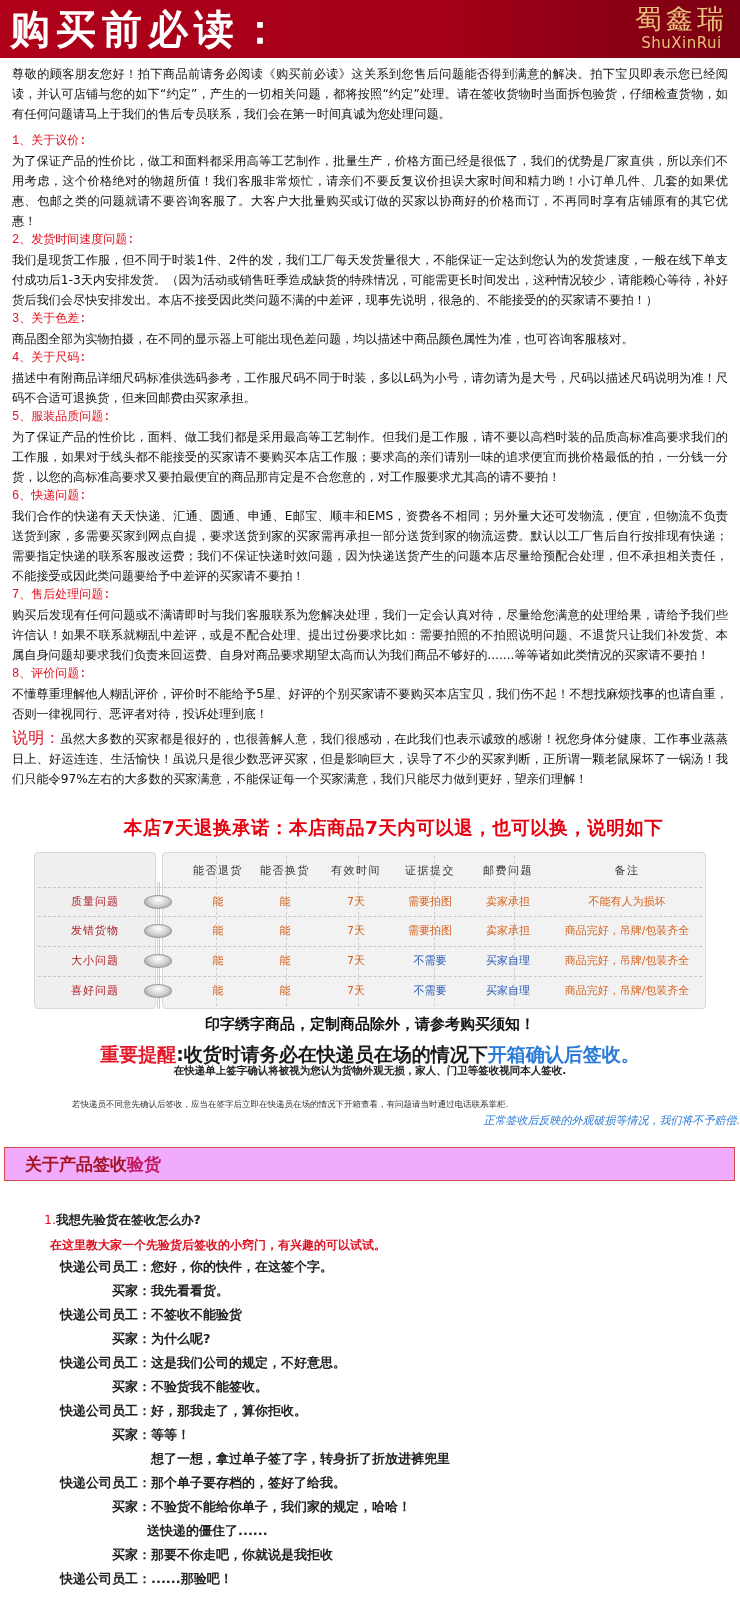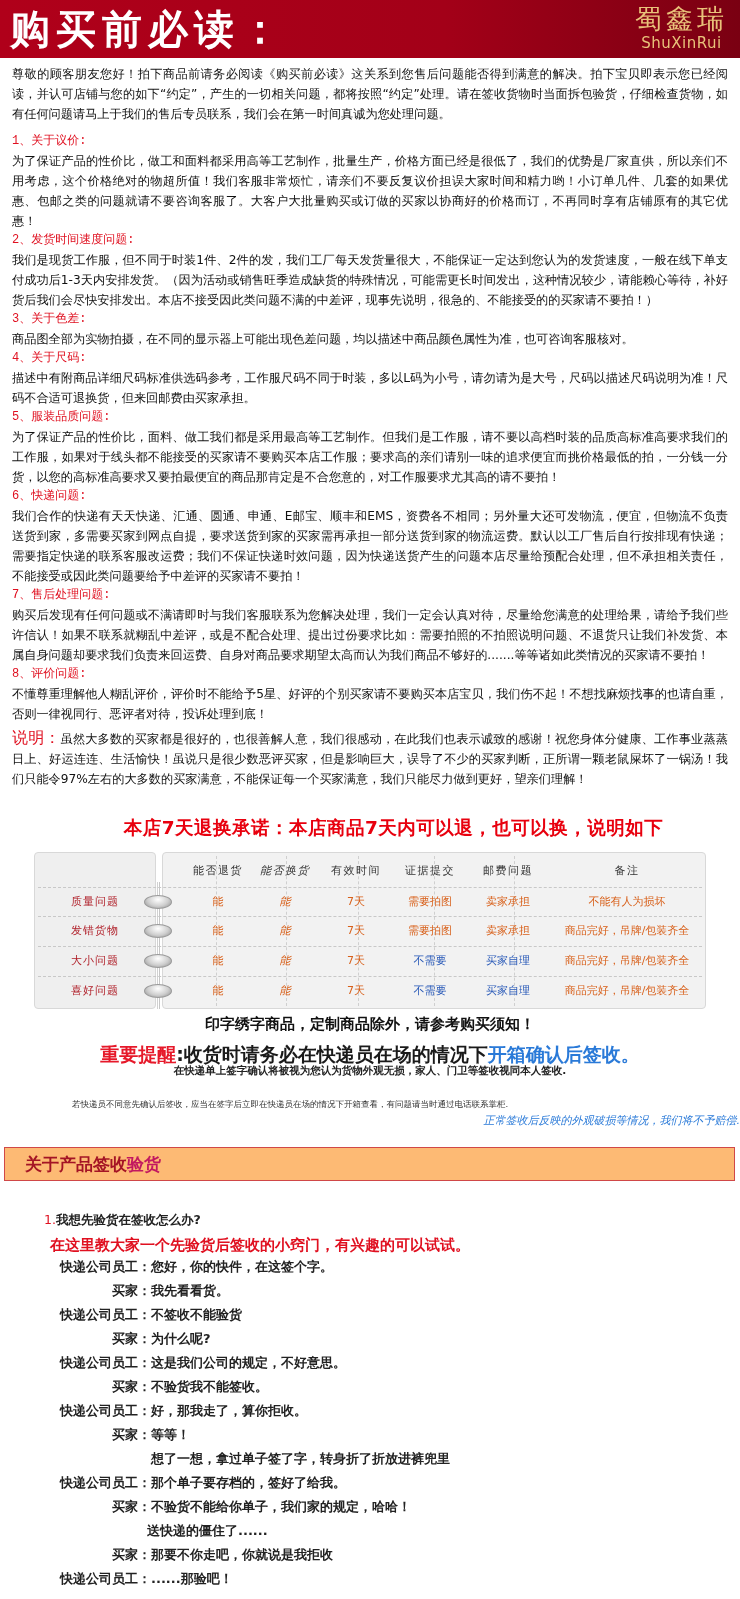--- a/index.html
+++ b/index.html
@@ -18,43 +18,43 @@
   .promise { position: absolute; top: 815px; left: 0; width: 740px; text-align: center; color: #e8000e; font-weight: bold; font-size: 18.5px; letter-spacing: 0.5px; padding-left: 47px; }
   .table-wrap { position: absolute; top: 852px; left: 34px; width: 672px; height: 157px; }
   .left-panel { position: absolute; left: 0; top: 0; width: 122px; height: 157px; background: #efefef; border: 1px solid #d8d8d8; border-radius: 4px; }
   .right-panel { position: absolute; left: 128px; top: 0; width: 544px; height: 157px; background: #f2f2f2; border: 1px solid #d8d8d8; border-radius: 4px; }
   .row { position: absolute; left: 0; width: 672px; height: 29px; display: flex; align-items: center; font-size: 11px; }
   .row.header { top: 3px; height: 31px; }
   .rline { position: absolute; left: 4px; width: 664px; border-top: 1px dashed #c8c8c8; }
   .cell { text-align: center; }
   .c-label { width: 122px; color: #b0202a; letter-spacing: 1px; }
   .c-ring { width: 30px; }
-  .c1 { width: 64px; } .c2 { width: 70px; font-style: italic; } .c3 { width: 72px; } .c4 { width: 76px; } .c5 { width: 80px; } .c6 { width: 158px; }
+  .c1 { width: 64px; } .c2 { width: 70px; } .c3 { width: 72px; } .c4 { width: 76px; } .c5 { width: 80px; } .c6 { width: 158px; }
   .hdr { color: #333; letter-spacing: 1.5px; }
   .orange { color: #d8601a; }
   .blue { color: #2a5ab8; }
   .vdash { position: absolute; top: 4px; height: 150px; border-left: 1px dashed #cfcfcf; }
   .ring { position: absolute; left: 110px; width: 28px; height: 14px; border-radius: 50%; background: radial-gradient(ellipse at 50% 30%, #ffffff 0%, #cfcfcf 55%, #8e8e8e 100%); border: 1px solid #9a9a9a; }
   .ring-bar { position: absolute; left: 123px; top: 30px; width: 3px; height: 127px; background: linear-gradient(90deg,#bbb,#fff,#aaa); }
   .except { position: absolute; top: 1015px; left: 0; width: 740px; text-align: center; font-size: 15px; font-weight: bold; color: #111; }
   .except .tail { font-weight: bold; }
   .important { position: absolute; top: 1042px; left: 0; width: 740px; text-align: center; font-size: 19px; font-weight: bold; }
   .important .red { color: #e6192a; }
   .important .dark { color: #1a1a1a; }
   .important .blue2 { color: #2a7ad8; }
   .sign-note { position: absolute; top: 1064px; left: 0; width: 740px; text-align: center; font-size: 10.5px; font-weight: bold; color: #222; }
   .small1 { position: absolute; top: 1099px; left: 72px; font-size: 8.5px; color: #333; }
   .small2 { position: absolute; top: 1113px; left: 0; width: 740px; text-align: right; font-size: 11px; color: #2a7ad8; font-style: italic; }
-  .section-bar { position: absolute; top: 1147px; left: 4px; width: 731px; height: 34px; background: #fdba74; border: 1px solid #d04848; padding-left: 36px; }
+  .section-bar { position: absolute; top: 1147px; left: 4px; width: 731px; height: 34px; background: #f0abfc; border: 1px solid #d04848; padding-left: 36px; }
   .section-bar-title { position: absolute; left: 20px; top: 5px; font-size: 17px; font-weight: bold; color: #a41425; }
   .section-bar-title .pink { color: #c21860; }
   .qa { position: absolute; top: 1211px; left: 44px; width: 660px; }
   .q { font-size: 12.5px; line-height: 18px; font-weight: bold; color: #222; }
   .q .num { color: #e01020; font-weight: normal; }
-  .tip { font-size: 15px; line-height: 20px; color: #e01020; font-weight: bold; margin-top: 6px; margin-left: 6px; }
+  .tip { font-size: 12px; line-height: 20px; color: #e01020; font-weight: bold; margin-top: 6px; margin-left: 6px; }
   .line { font-size: 13px; font-weight: bold; color: #222; height: 24px; line-height: 24px; display: flex; }
   .speaker { width: 107px; text-align: right; flex-shrink: 0; }
   .speech { margin-left: 0; }
   .narr { padding-left: 107px; }
   .narr2 { padding-left: 103px; }
 </style>
 </head>
 <body>
 
 <div class="banner">

